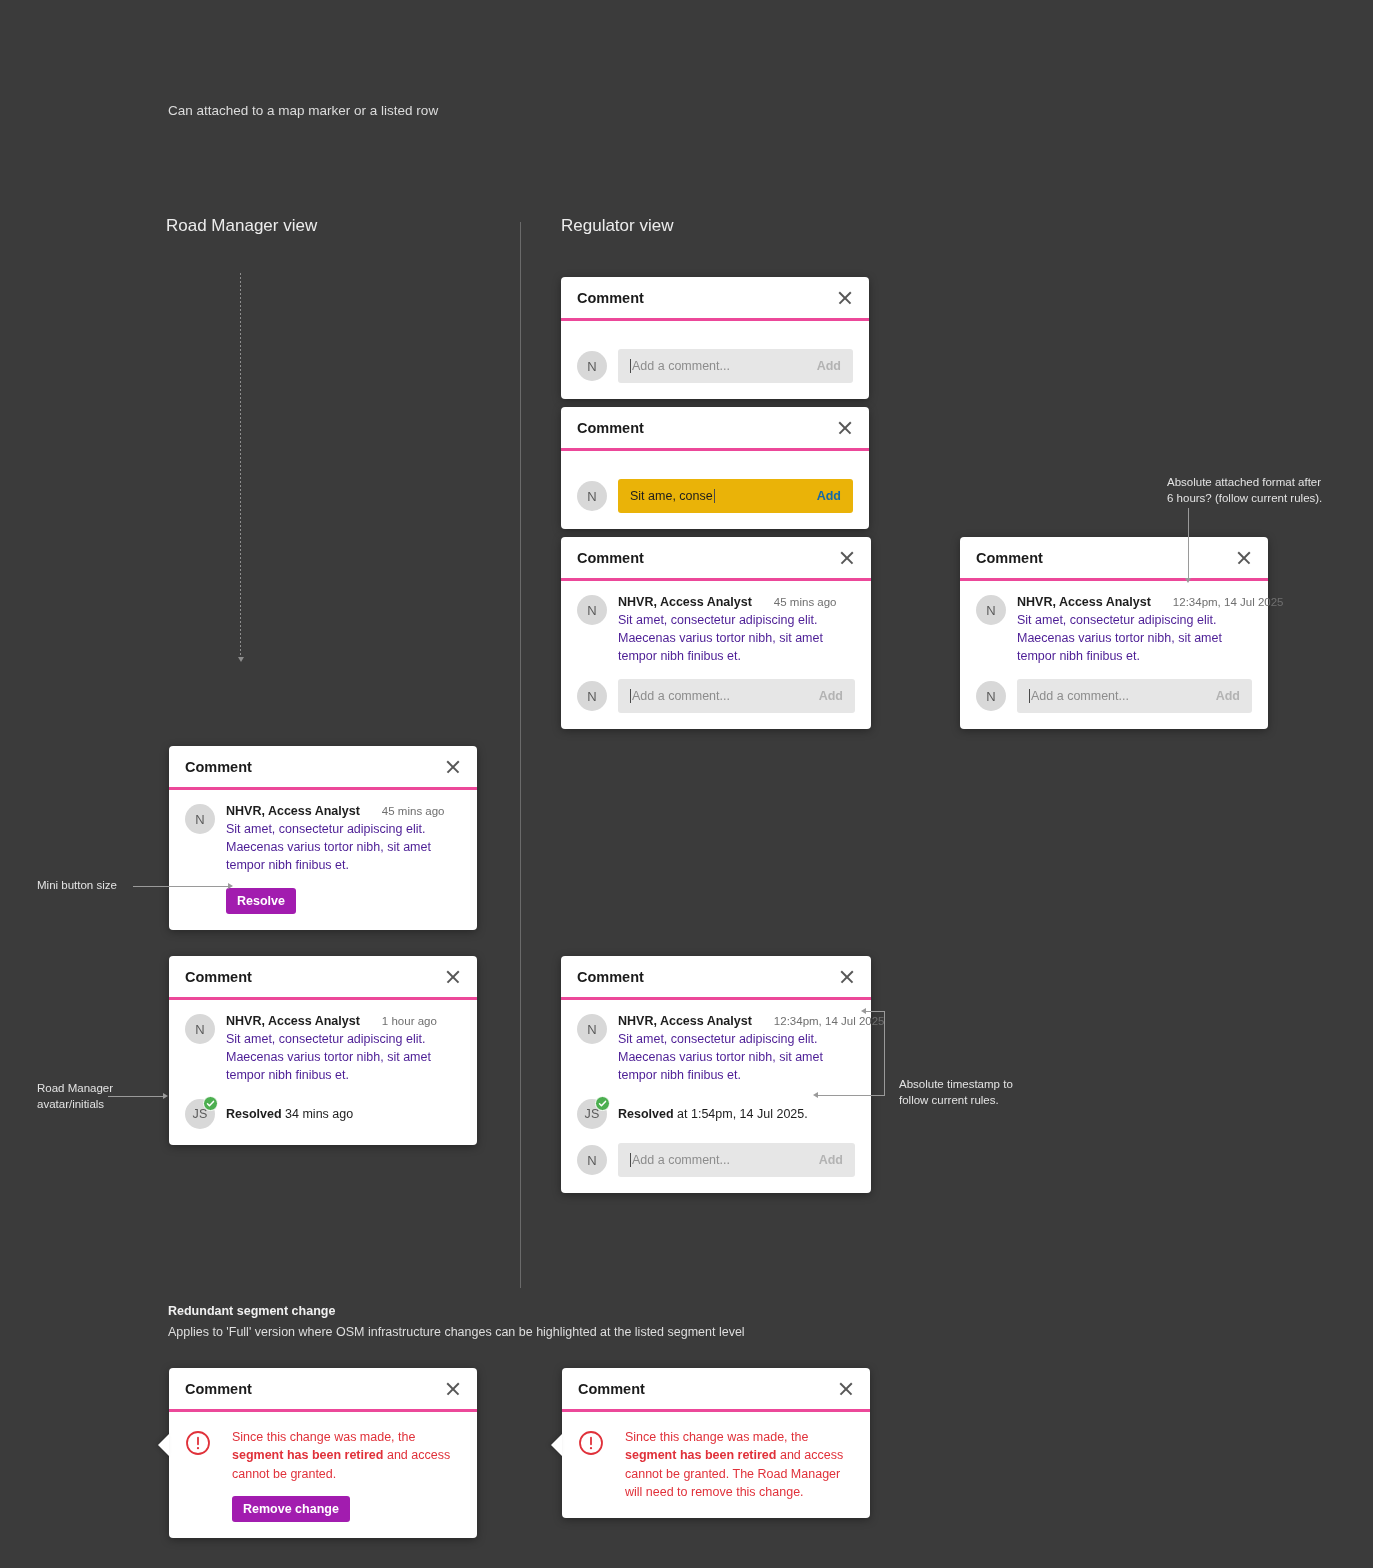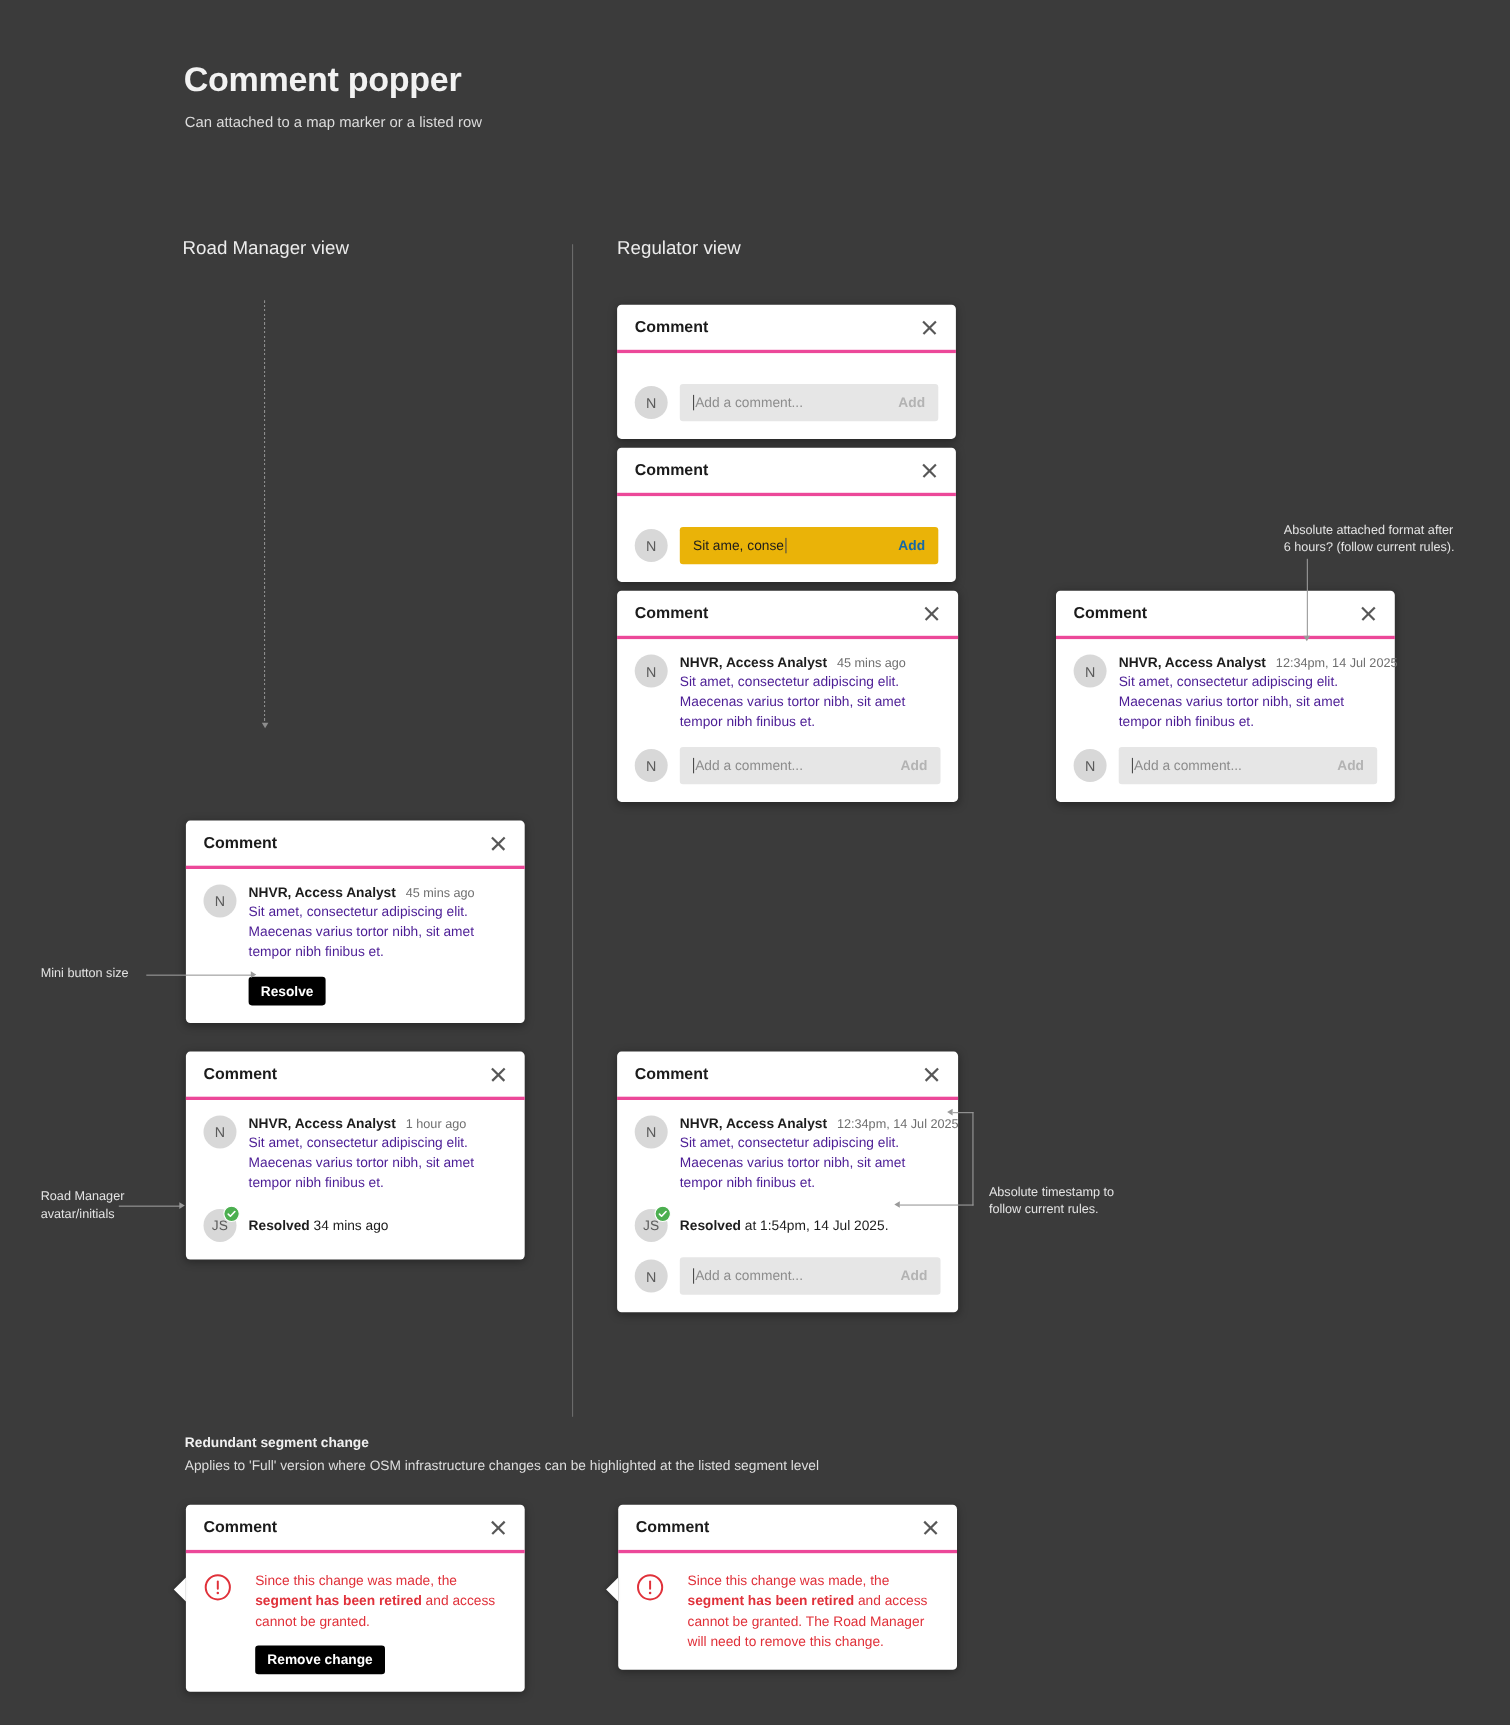--- a/index.html
+++ b/index.html
@@ -90,21 +90,21 @@
     position: absolute; right: -3px; top: -3px;
     width: 15px; height: 15px; border-radius: 50%;
     background: #4caf50; border: 1.5px solid #fff;
     display: flex; align-items: center; justify-content: center;
   }
   .avatar .check-badge svg { display: block; }
 
   
   .comment-row { display: flex; gap: 11px; align-items: flex-start; }
   .comment-main { flex: 1; min-width: 0; }
-  .meta-line { display: flex; align-items: baseline; gap: 9px; }
+  .meta-line { display: flex; align-items: baseline; gap: 22px; }
   .author { font-size: 12.5px; font-weight: 700; color: #1d1d1d; white-space: nowrap; }
   .timestamp { font-size: 11.5px; color: #6f6f6f; white-space: nowrap; }
   .comment-text {
     font-size: 12.5px; color: #4c1d95; line-height: 1.45; margin-top: 2px;
   }
 
   
   .input-row { display: flex; gap: 11px; align-items: center; margin-top: 14px; }
   .comment-input {
     flex: 1; background: #e6e6e6; border-radius: 3px;
@@ -124,21 +124,21 @@
   .add-btn { font-size: 12.5px; font-weight: 700; color: #b3b3b3; cursor: pointer; }
   .add-btn.active { color: #1469a8; }
 
   
   .resolved-row { display: flex; gap: 11px; align-items: center; margin-top: 15px; }
   .resolved-text { font-size: 12.5px; color: #1d1d1d; }
   .resolved-text b { font-weight: 700; }
 
   
   .mini-btn {
-    display: inline-block; background: #000000; color: #fff;
+    display: inline-block; background: #a21caf; color: #fff;
     font-size: 12.5px; font-weight: 700; border: none;
     border-radius: 3px; padding: 6px 11px; cursor: pointer;
     font-family: "Liberation Sans", sans-serif;
   }
 
   
   .err-row { display: flex; gap: 21px; align-items: flex-start; padding-top: 2px; }
   .err-icon { flex: 0 0 26px; margin-top: 2px; }
   .err-text {
     font-size: 12.5px; line-height: 1.47; color: #e0313a;
@@ -172,21 +172,20 @@
     position: absolute; width: 0; height: 0;
     border-left: 3.5px solid transparent; border-right: 3.5px solid transparent;
     border-top: 5px solid #9a9a9a;
   }
 </style>
 </head>
 <body>
 
 <div class="canvas">
 
-  <div class="page-title">Comment popper</div>
   <div class="page-sub">Can attached to a map marker or a listed row</div>
   <div class="col-title rm">Road Manager view</div>
   <div class="col-title reg">Regulator view</div>
 
   <div class="col-divider"></div>
   <div class="dotted-guide"></div>
 
   <div class="card" style="left:561px; top:277px; width:308px;">
     <div class="card-head">
       <span class="card-title">Comment</span>

